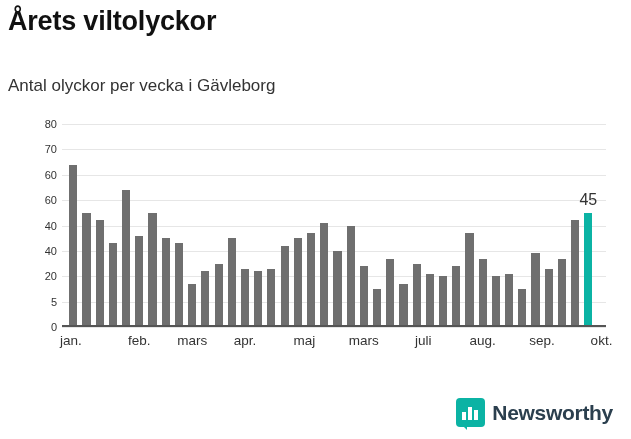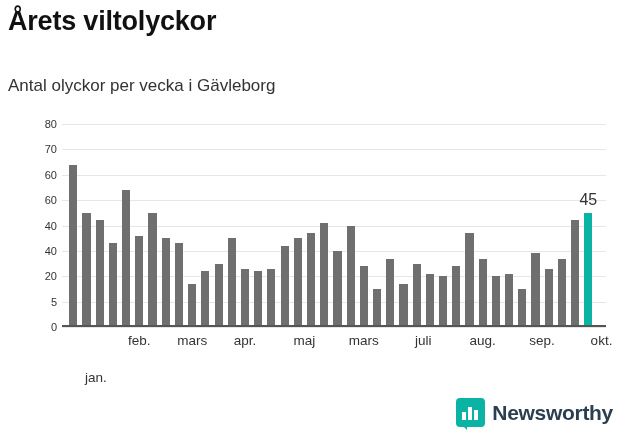--- a/index.html
+++ b/index.html
@@ -237,21 +237,21 @@
         <div class="ylabel" style="top: 183.625px;">5</div>
         <div class="ylabel" style="top: 158.25px;">20</div>
         <div class="ylabel" style="top: 132.875px;">40</div>
         <div class="ylabel" style="top: 107.5px;">40</div>
         <div class="ylabel" style="top: 82.125px;">60</div>
         <div class="ylabel" style="top: 56.75px;">60</div>
         <div class="ylabel" style="top: 31.375px;">70</div>
         <div class="ylabel" style="top: 6px;">80</div>
       </div>
     <div class="xticks" id="xticks">
-        <div class="xtick" style="left: 34px; margin-top: 37px;">jan.</div>
+        <div class="xtick" style="left: 9px;">jan.</div>
         <div class="xtick" style="left: 77.3748px;">feb.</div>
         <div class="xtick" style="left: 130.19px;">mars</div>
         <div class="xtick" style="left: 183.006px;">apr.</div>
         <div class="xtick" style="left: 242.423px;">maj</div>
         <div class="xtick" style="left: 301.841px;">mars</div>
         <div class="xtick" style="left: 361.258px;">juli</div>
         <div class="xtick" style="left: 420.676px;">aug.</div>
         <div class="xtick" style="left: 480.093px;">sep.</div>
         <div class="xtick" style="left: 539.511px;">okt.</div>
       </div>

